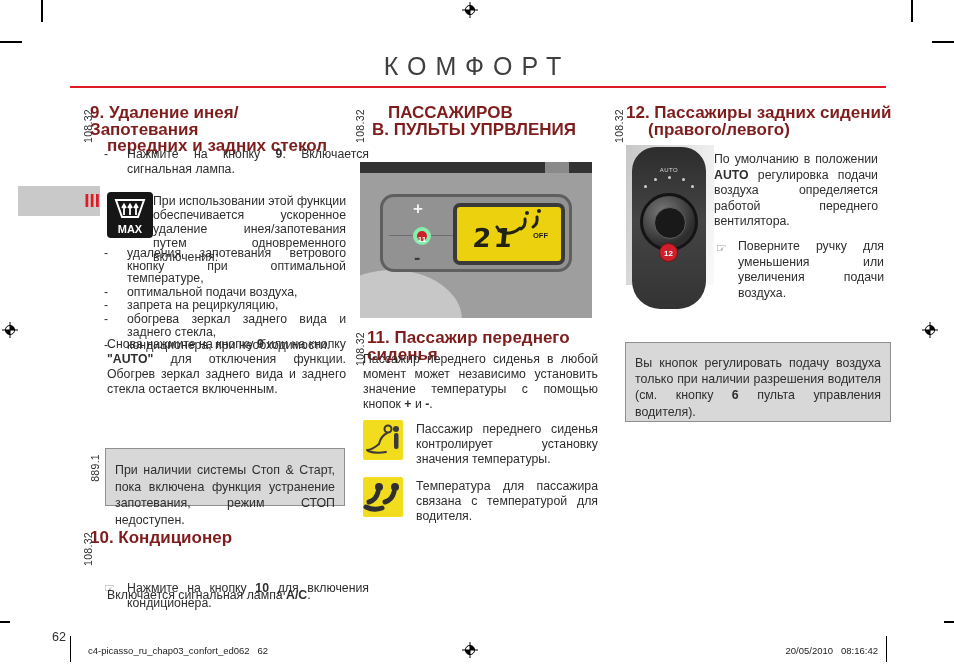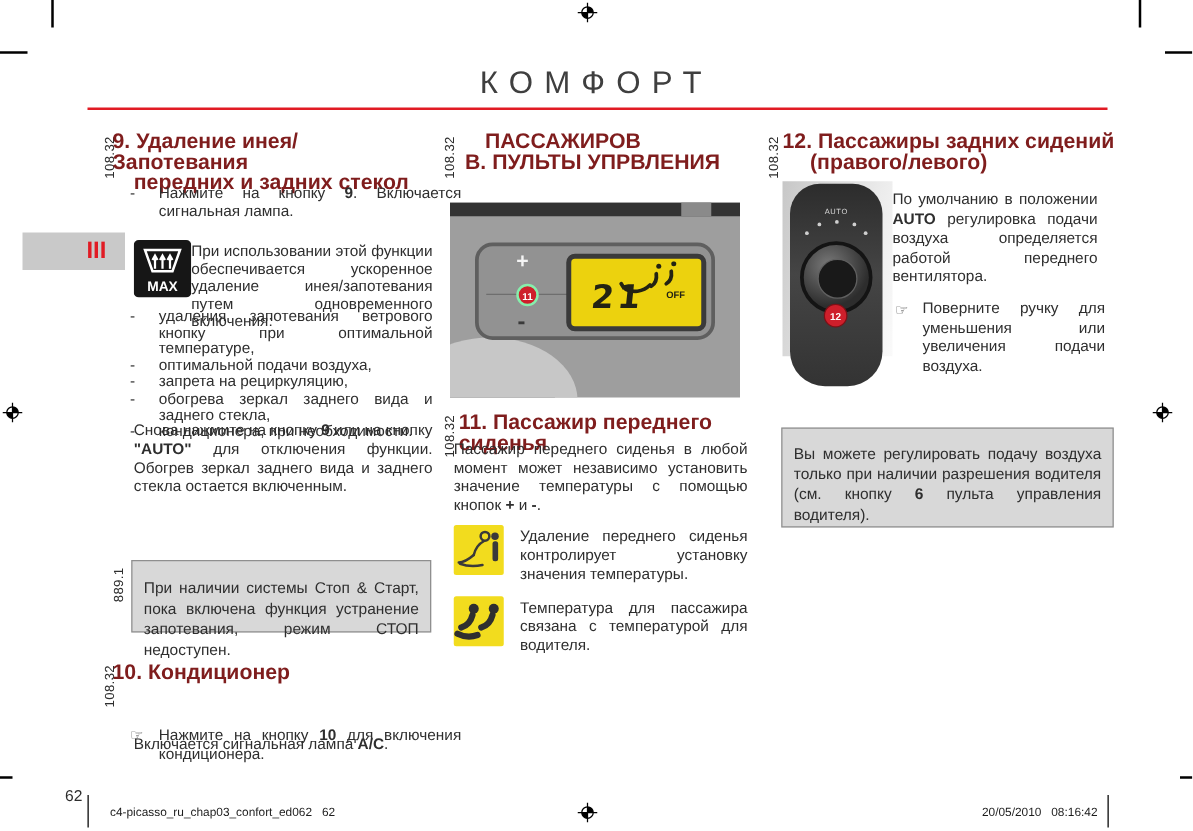--- a/index.html
+++ b/index.html
@@ -21,36 +21,36 @@
         font-size:10.5px;color:#2e2e2e;letter-spacing:.3px;}
   .h{font-weight:bold;font-size:17px;line-height:16.5px;color:#7f1d1d;}
   .body{font-size:12.3px;line-height:15px;}
   .li{position:relative;padding-left:23px;}
   .li .mk{position:absolute;left:0;top:0;}
   .hand{font-size:12px;color:#4a4a4a;}
   .note{background:#d8d8d8;border:1px solid #8f8f8f;font-size:12.4px;line-height:16.5px;}
   
   .badge{position:absolute;left:18px;top:186px;width:82px;height:30px;background:#c9c9c9;
          color:#e11b24;font-weight:bold;font-size:19px;line-height:30px;
-         text-align:right;padding-right:15px;box-sizing:border-box;}
+         text-align:right;box-sizing:border-box;}
   
   .maxicon{position:absolute;width:46px;height:46px;}
   
   .photo2{position:absolute;left:8px;top:57px;width:232px;height:156px;background:#9e9e9e;overflow:hidden;}
   .strip{position:absolute;left:0;top:0;width:232px;height:11px;background:#333333;}
   .stripgap{position:absolute;left:185px;top:0;width:24px;height:11px;background:#8a8a8a;}
   .shine{position:absolute;left:-38px;bottom:-52px;width:140px;height:100px;background:#c7c7c7;border-radius:50%;}
   .shadowwedge{position:absolute;left:0;bottom:0;width:84px;height:22px;background:#4d4d4d;border-radius:0 40px 0 0;}
   .cluster{position:absolute;left:20px;top:32px;width:192px;height:78px;border:3px solid #5f5f5f;
            border-radius:14px;background:#929292;box-sizing:border-box;}
   .hline{position:absolute;left:6px;top:38px;width:68px;height:1px;background:#6e6e6e;}
   .plus{position:absolute;left:30px;top:2px;color:#f4f4f4;font-weight:bold;font-size:17px;}
   .minus{position:absolute;left:31px;top:50px;color:#3a3a3a;font-weight:bold;font-size:19px;}
   .btn11{position:absolute;left:30px;top:30px;width:18px;height:18px;border-radius:50%;background:#ce1f2b;
-         border:2px solid #86efac;color:#fff;font-weight:bold;font-size:8px;line-height:18px;
+         border:4px solid #86efac;color:#fff;font-weight:bold;font-size:8px;line-height:18px;
          text-align:center;box-sizing:border-box;}
   .lcd{position:absolute;left:70px;top:6px;width:112px;height:62px;background:#ecd20e;
        border:4px solid #3a3a3a;border-radius:7px;box-sizing:border-box;}
   .temp{position:absolute;left:16px;top:16px;font-size:26px;font-weight:bold;color:#232313;
         transform:skewX(-6deg);font-family:"DejaVu Sans",sans-serif;letter-spacing:3px;}
   .off{position:absolute;left:76px;top:24px;font-size:7.5px;font-weight:bold;color:#232313;}
   
   .picto{width:40px;height:40px;background:#f2dc1e;border-radius:2px;}
   
   .photo3{position:absolute;left:16px;top:40px;width:88px;height:140px;
@@ -211,21 +211,21 @@
         <g stroke="#3a3a3a" stroke-width="2" fill="none" stroke-linecap="round">
           <circle cx="25" cy="9" r="3.5"></circle>
           <path d="M24 13 q-6 3 -8 11"></path>
           <path d="M16 24 q-7 6 -12 6"></path>
           <path d="M5 31 q8 3 18 1"></path>
         </g>
         <circle cx="33" cy="9" r="3" fill="#3a3a3a"></circle>
         <rect x="31" y="13" width="4.5" height="16" rx="2" fill="#3a3a3a"></rect>
       </svg>
     </div>
-    <div class="body j abs" style="left:64px;top:317px;width:182px;">Удаление переднего сиденья контролирует установку значения температуры.</div>
+    <div class="body j abs" style="left:64px;top:317px;width:182px;">Пассажир переднего сиденья контролирует установку значения температуры.</div>
 
     <div class="picto abs" style="left:11px;top:372px;">
       <svg width="40" height="40" viewBox="0 0 40 40">
         <g stroke="#2f2f2f" stroke-width="5" fill="none" stroke-linecap="round">
           <path d="M15 15 q-2 8 -9 10"></path>
           <path d="M31 15 q-2 8 -9 10"></path>
           <path d="M3 30 q8 4 16 1"></path>
         </g>
         <circle cx="16" cy="10" r="4" fill="#2f2f2f"></circle>
         <circle cx="32" cy="10" r="4" fill="#2f2f2f"></circle>
@@ -254,20 +254,20 @@
         </div>
         <div class="btn12">12</div>
       </div>
     </div>
 
     <div class="body j abs" style="left:104px;top:47px;width:164px;line-height:15.5px;"><span>По умолчанию в положении </span><span class="b">AUTO</span><span> регулировка подачи воздуха определяется работой переднего вентилятора.</span></div>
 
     <div class="hand abs" style="left:106px;top:136px;">☞</div>
     <div class="body j abs" style="left:128px;top:134px;width:146px;line-height:15.5px;">Поверните ручку для уменьшения или увеличения подачи воздуха.</div>
 
-    <div class="note j abs" style="left:15px;top:237px;width:266px;height:80px;padding:12px 9px;box-sizing:border-box;line-height:16.2px;"><span>Вы можете регулировать подачу воздуха только при наличии разрешения водителя (см. кнопку </span><span class="b">6</span><span> пульта управления водителя).</span></div>
+    <div class="note j abs" style="left:15px;top:237px;width:266px;height:80px;padding:12px 9px;box-sizing:border-box;line-height:16.2px;"><span>Вы кнопок регулировать подачу воздуха только при наличии разрешения водителя (см. кнопку </span><span class="b">6</span><span> пульта управления водителя).</span></div>
   </div>
 
   <div class="abs" style="left:52px;top:591px;font-size:12.5px;color:#2e2e2e;margin-top:39px;">62</div>
   <div class="foot pre" style="left:88px;top:645px;">c4-picasso_ru_chap03_confort_ed062   62</div>
   <div class="foot pre" style="right:76px;top:645px;">20/05/2010   08:16:42</div>
 
 </div>
 
 </body></html>

